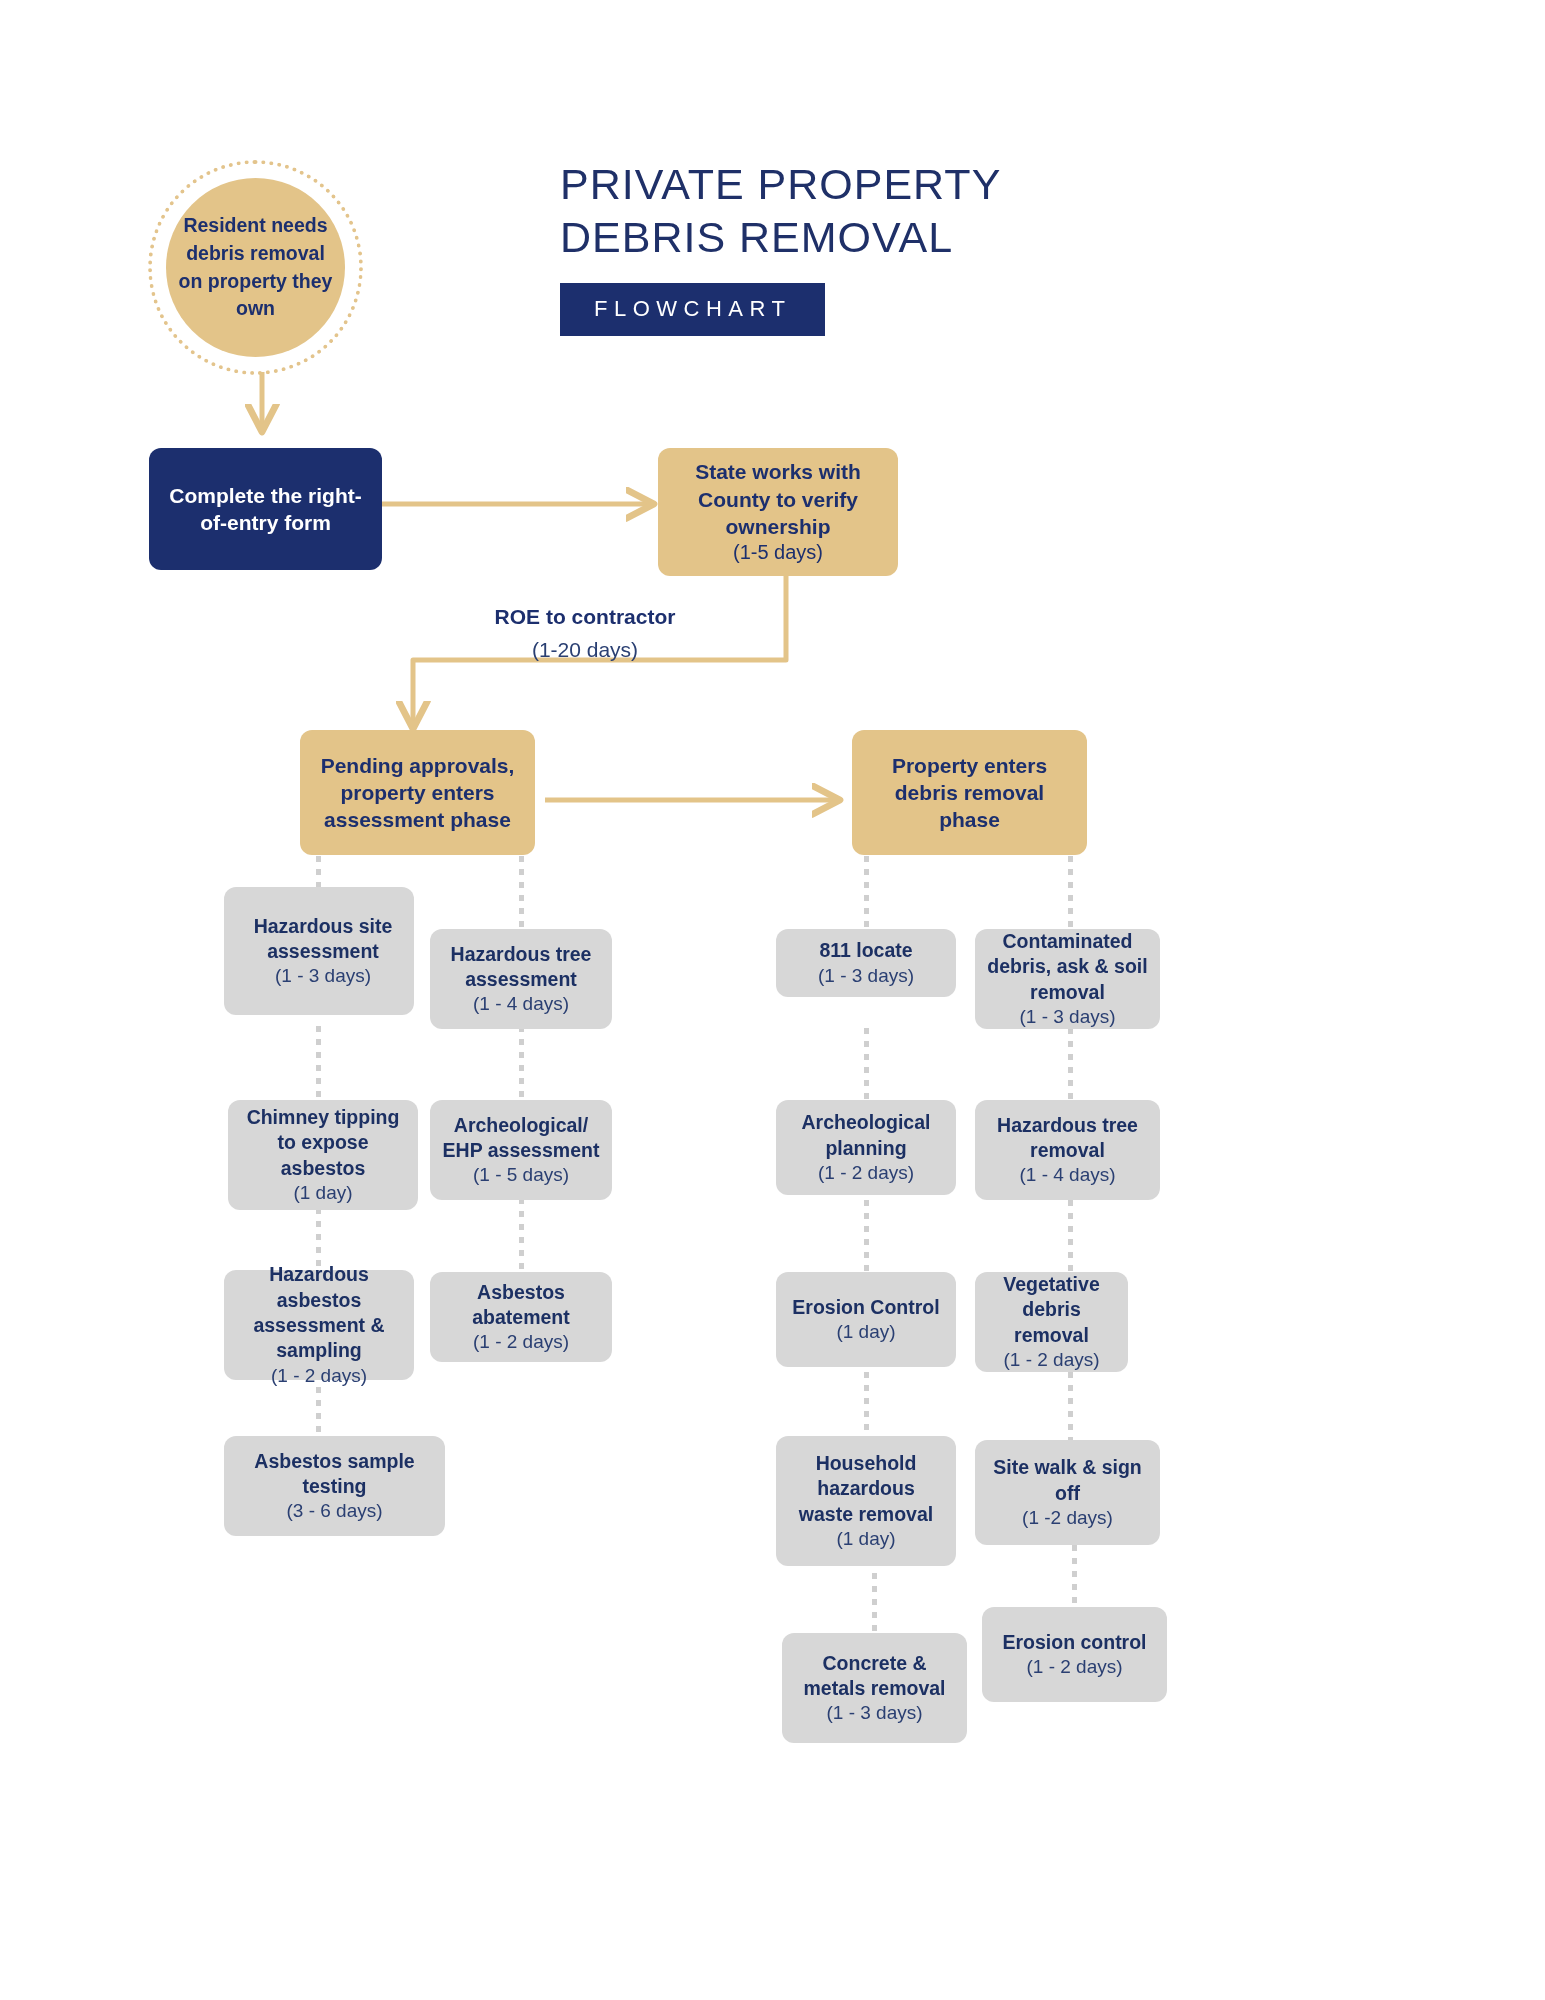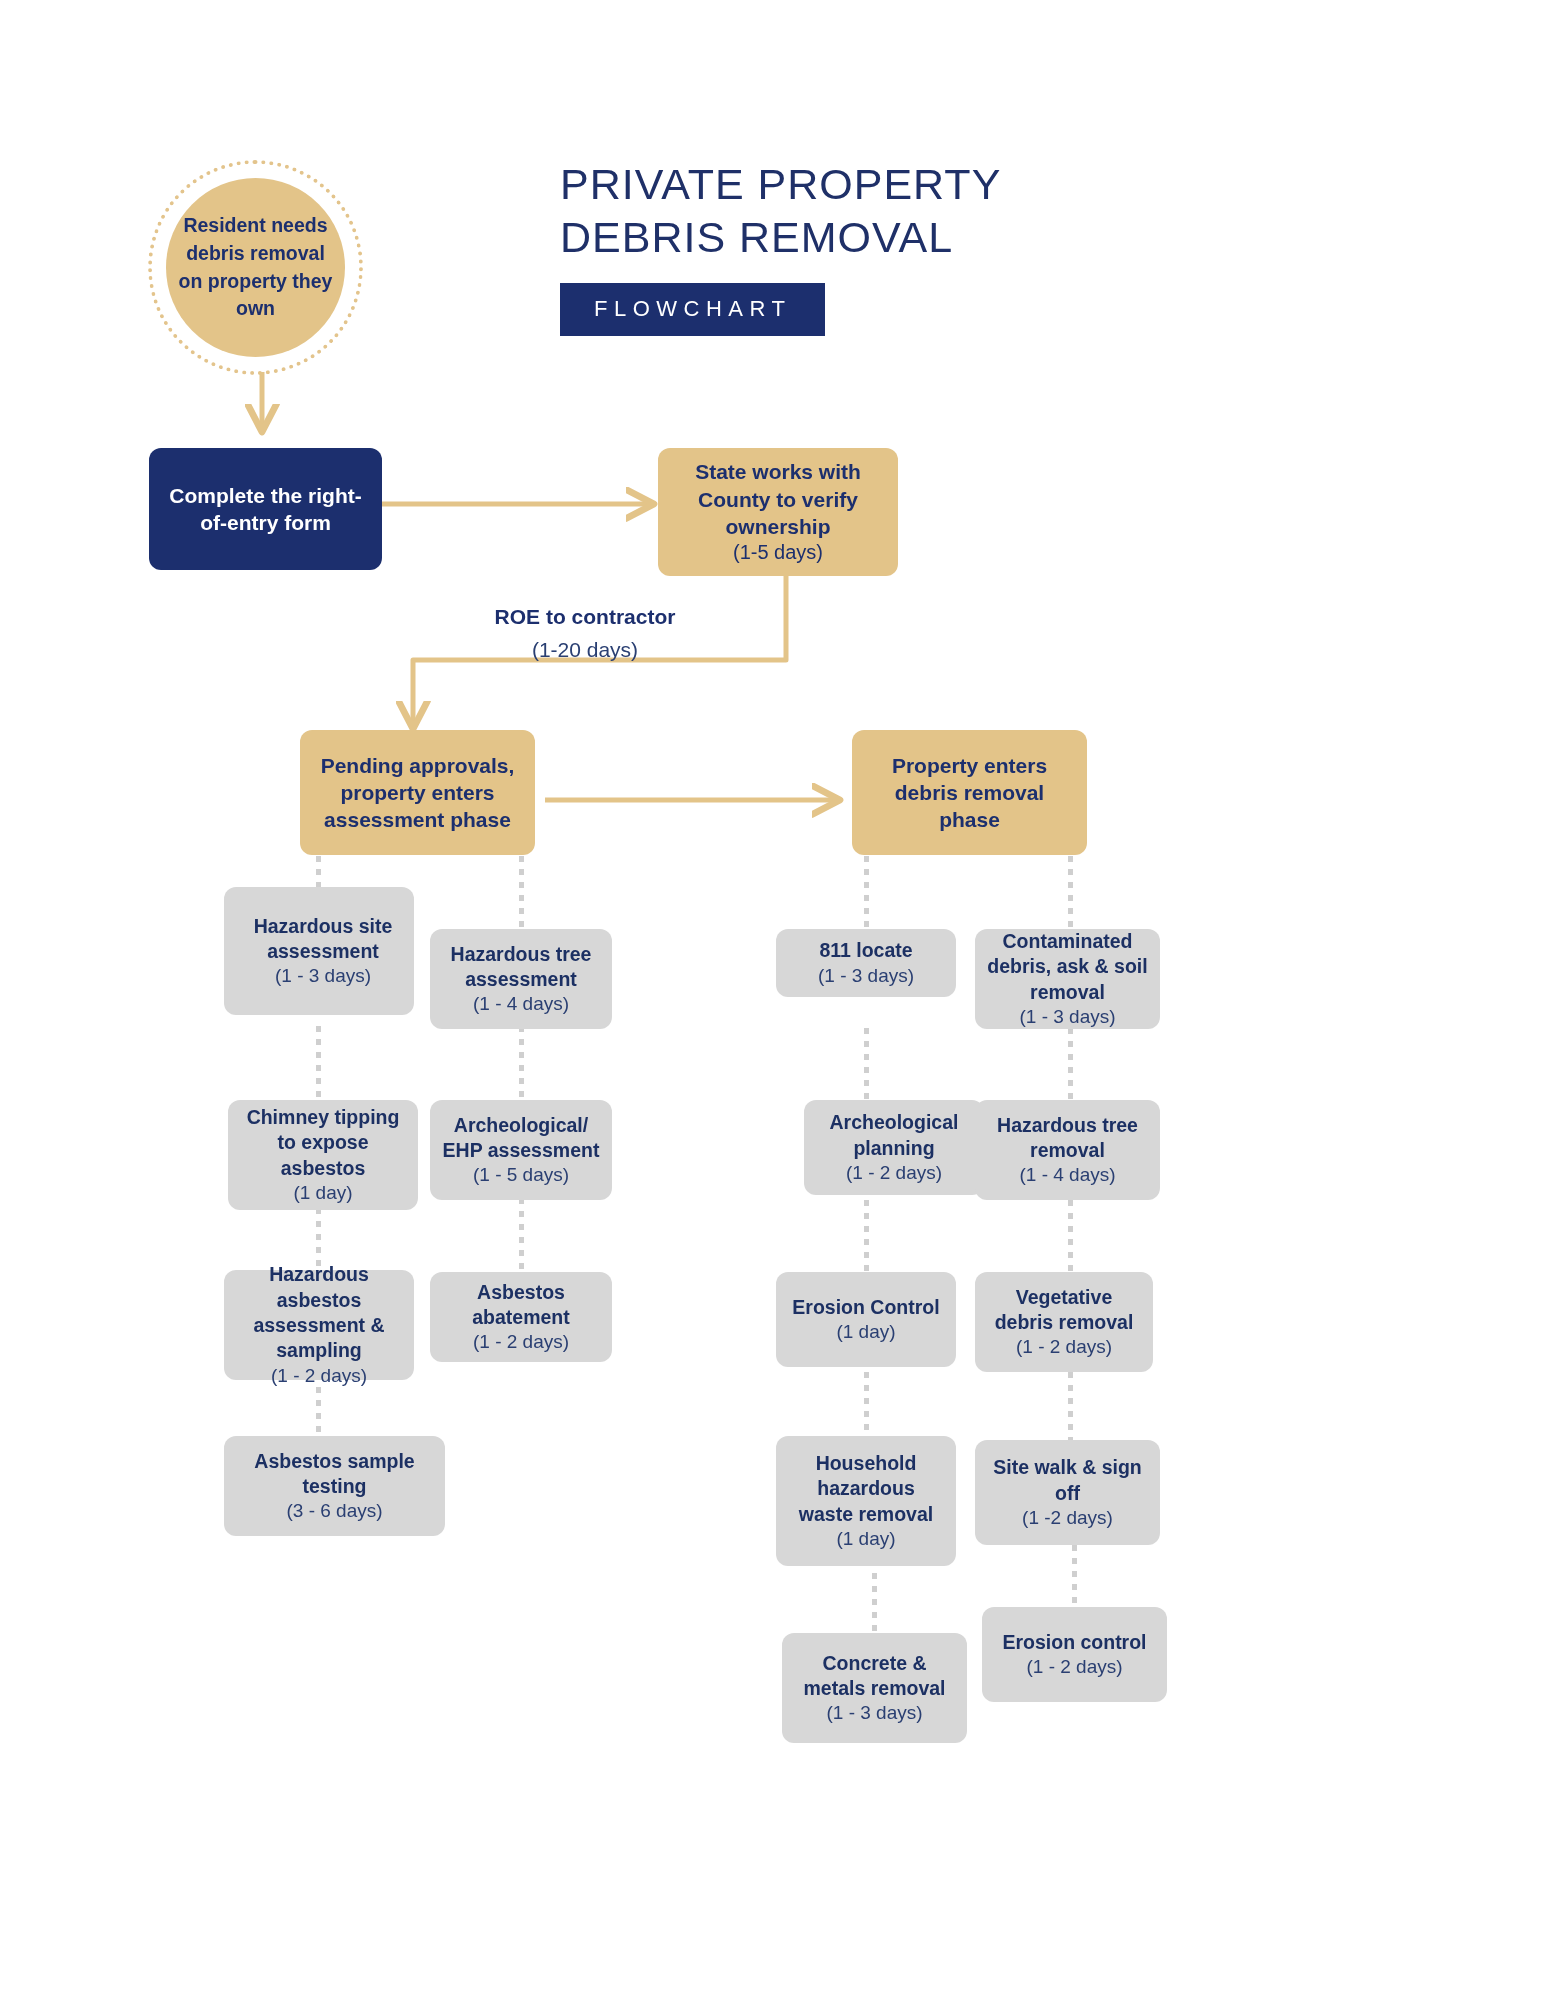--- a/index.html
+++ b/index.html
@@ -173,21 +173,21 @@
   </div>
   <div class="node grey" style="left:430px; top:1272px; width:182px; height:90px;">
     <div class="ttl">Asbestos abatement</div>
     <div class="dur">(1 - 2 days)</div>
   </div>
 
   <div class="node grey" style="left:776px; top:929px; width:180px; height:68px;">
     <div class="ttl">811 locate</div>
     <div class="dur">(1 - 3 days)</div>
   </div>
-  <div class="node grey" style="left:804px; top:1100px; width:180px; height:95px;justify-content:center;">
+  <div class="node grey" style="left:776px; top:1100px; width:180px; height:95px;justify-content:center;">
     <div class="ttl">Archeological planning</div>
     <div class="dur">(1 - 2 days)</div>
   </div>
   <div class="node grey" style="left:776px; top:1272px; width:180px; height:95px;">
     <div class="ttl">Erosion Control</div>
     <div class="dur">(1 day)</div>
   </div>
   <div class="node grey" style="left:776px; top:1436px; width:180px; height:130px;">
     <div class="ttl">Household hazardous waste removal</div>
     <div class="dur">(1 day)</div>
@@ -198,21 +198,21 @@
   </div>
 
   <div class="node grey" style="left:975px; top:929px; width:185px; height:100px;">
     <div class="ttl">Contaminated debris, ask &amp; soil removal</div>
     <div class="dur">(1 - 3 days)</div>
   </div>
   <div class="node grey" style="left:975px; top:1100px; width:185px; height:100px;">
     <div class="ttl">Hazardous tree removal</div>
     <div class="dur">(1 - 4 days)</div>
   </div>
-  <div class="node grey" style="left:975px; top:1272px; width:178px; height:100px;">
+  <div class="node grey" style="left:975px; top:1272px; width:153px; height:100px;">
     <div class="ttl">Vegetative debris removal</div>
     <div class="dur">(1 - 2 days)</div>
   </div>
   <div class="node grey" style="left:975px; top:1440px; width:185px; height:105px;">
     <div class="ttl">Site walk &amp; sign off</div>
     <div class="dur">(1 -2 days)</div>
   </div>
   <div class="node grey" style="left:982px; top:1607px; width:185px; height:95px;">
     <div class="ttl">Erosion control</div>
     <div class="dur">(1 - 2 days)</div>

